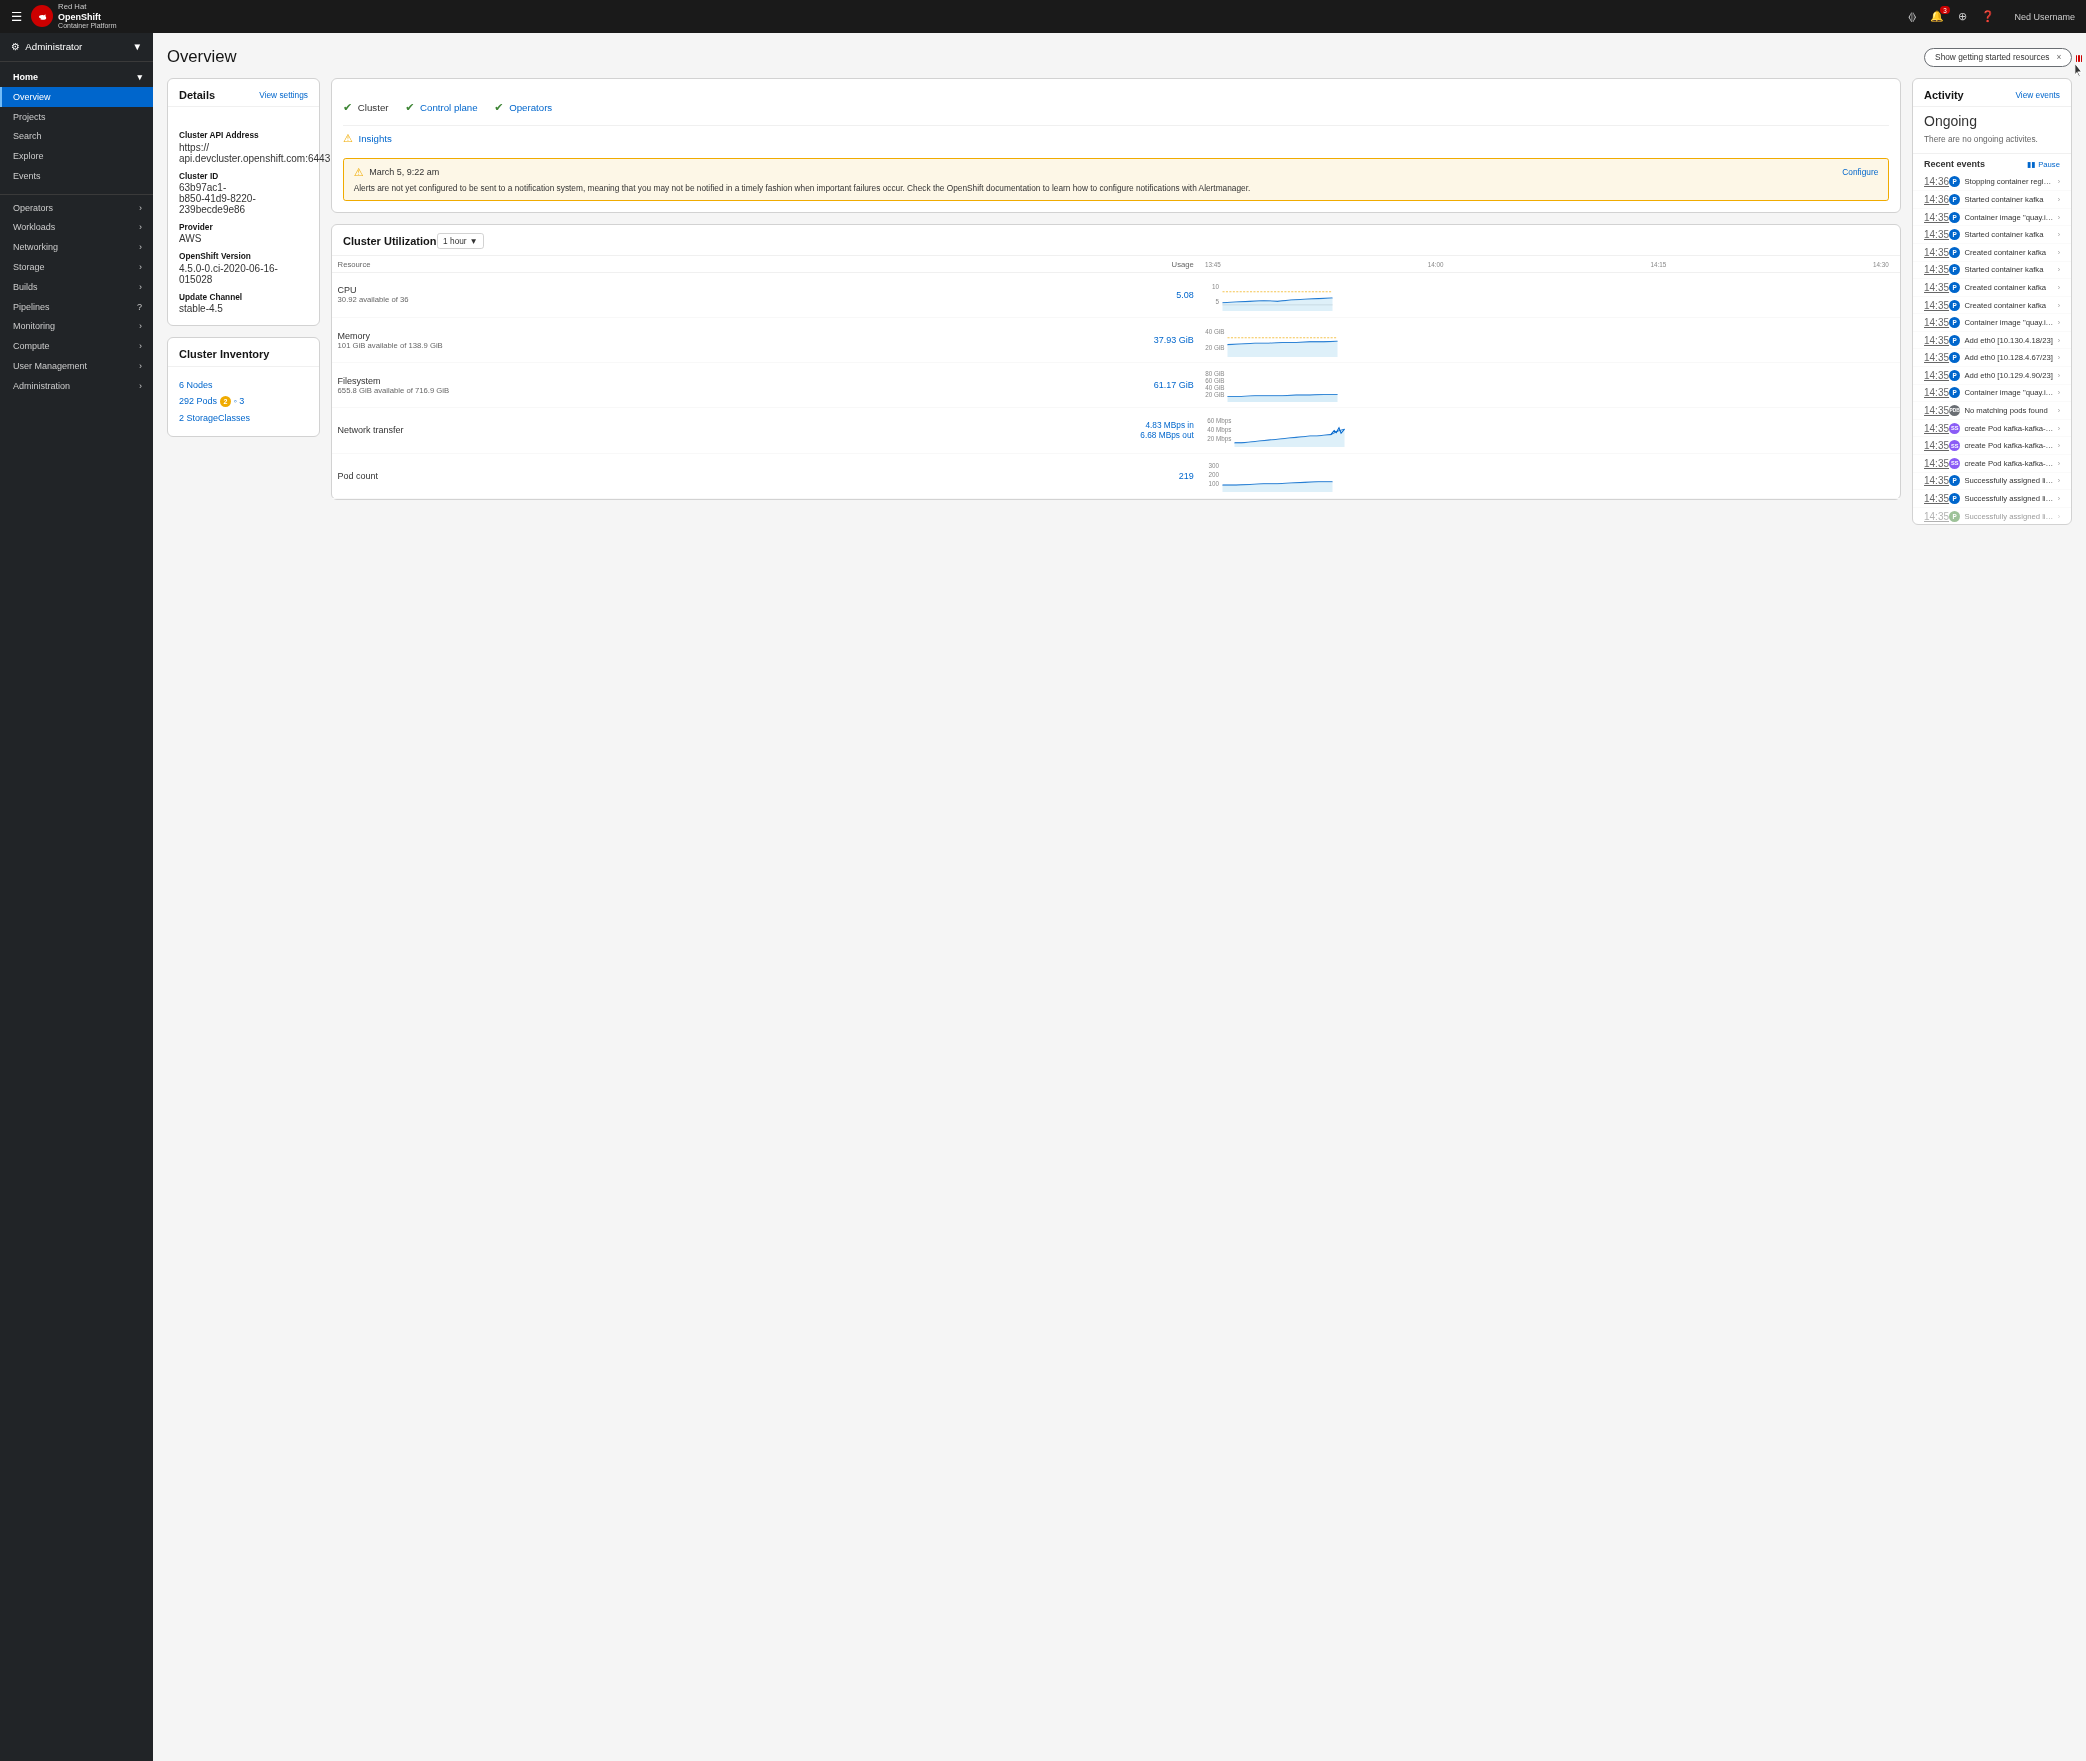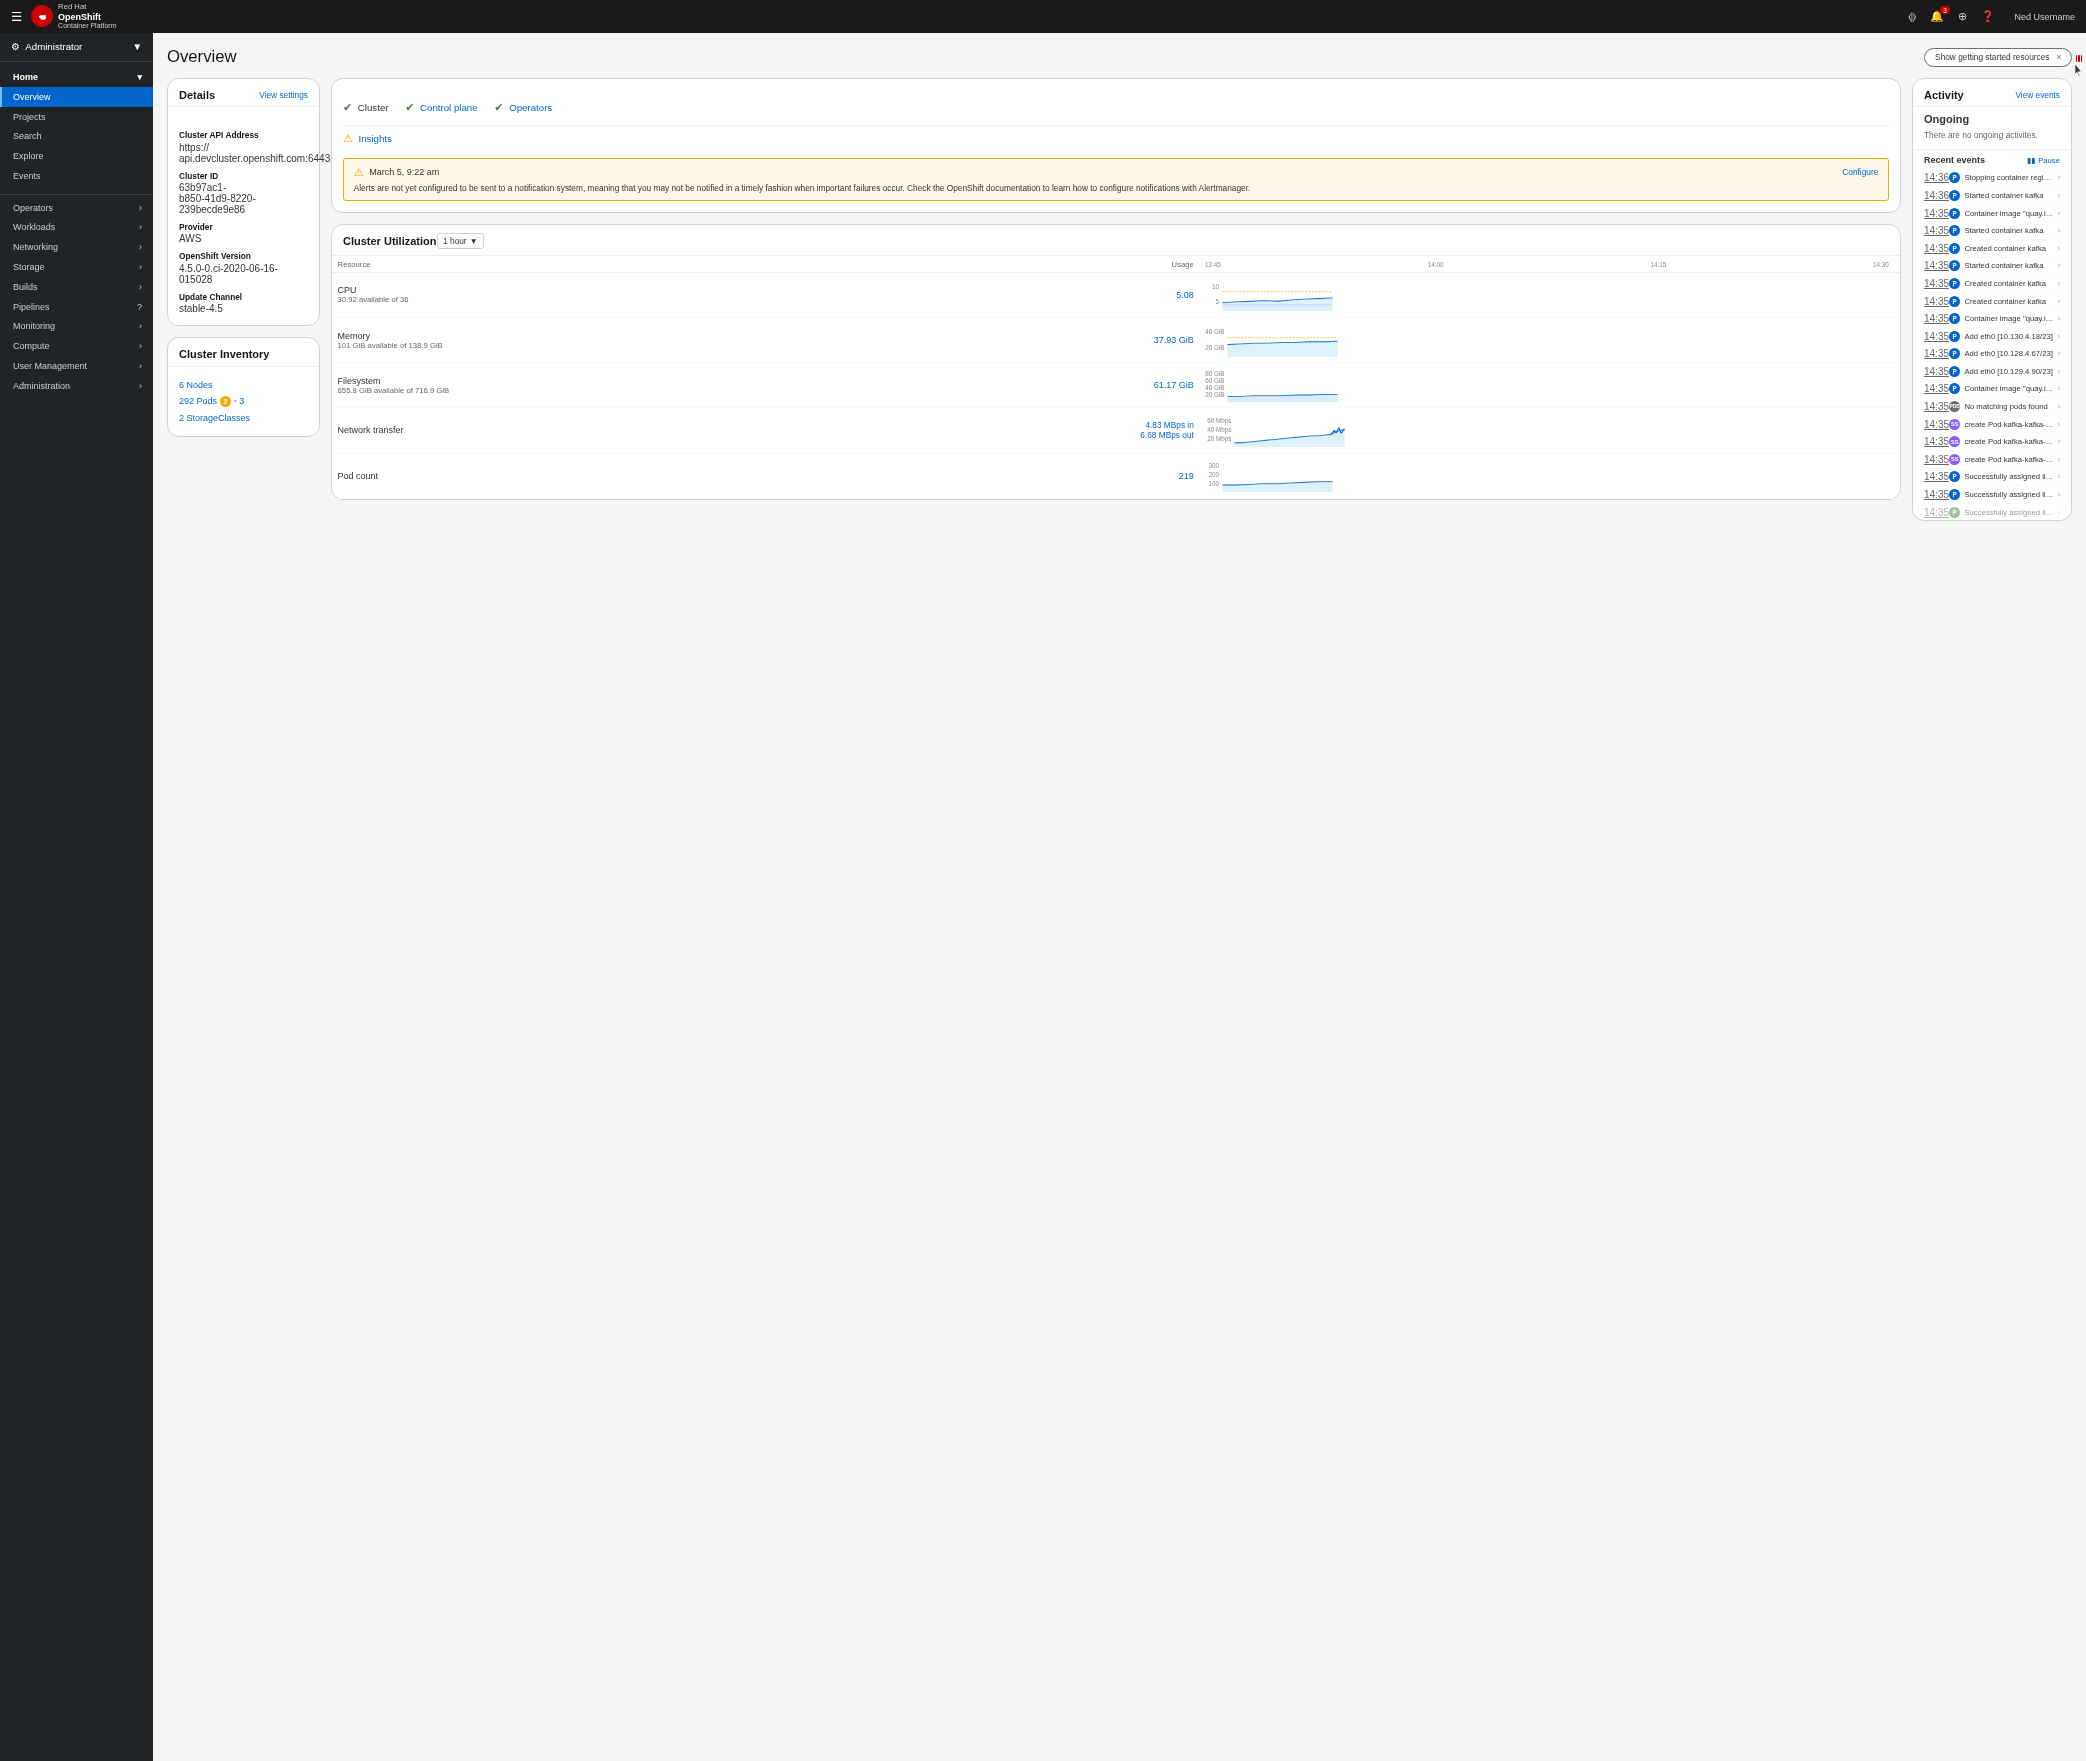--- a/index.html
+++ b/index.html
@@ -41,21 +41,21 @@
     
     .overview-header { display: flex; align-items: center; justify-content: space-between; margin-bottom: 11px; }
     .overview-title { font-size: 16.7px; font-weight: 400; color: #151515; }
     .getting-started-btn { border: 0.7px solid #6a6e73; border-radius: 14px; padding: 3.5px 9.7px; font-size: 8.3px; cursor: pointer; color: #333; background: #fff; display: flex; align-items: center; gap: 4.2px; }
     .getting-started-close { color: #666; cursor: pointer; margin-left: 2.8px; }
 
     
     .content-grid { display: grid; grid-template-columns: 153px 1fr 160px; gap: 11px; }
 
     
-    .panel { background: #fff; border: 0.7px solid #d2d2d2; border-radius: 12px; }
+    .panel { background: #fff; border: 0.7px solid #d2d2d2; border-radius: 6px; }
     .panel-header { display: flex; align-items: center; justify-content: space-between; padding: 9.7px 11px 5.6px; border-bottom: 0.7px solid #f0f0f0; }
     .panel-title { font-size: 11px; font-weight: 600; color: #151515; }
     .panel-link { color: #0066cc; font-size: 8.3px; cursor: pointer; text-decoration: none; }
     .panel-body { padding: 11px; }
 
     
     .detail-label { font-size: 8.3px; font-weight: 600; color: #151515; margin-top: 7px; margin-bottom: 1.4px; }
     .detail-label:first-child { margin-top: 12px; }
     .detail-value { font-size: 10px; color: #333; }
 
@@ -87,21 +87,21 @@
     .util-resource { font-size: 9px; font-weight: 500; }
     .util-sub { font-size: 7.7px; color: #666; }
     .util-usage { color: #0066cc; font-size: 9px; font-weight: 500; text-align: right; }
     .chart-col { width: 125px; }
 
     
     .mini-chart { width: 111px; height: 33px; }
 
     
     .time-labels { display: flex; justify-content: space-between; font-size: 6.3px; color: #888; padding: 0 5.6px 0 0; }
-    .ongoing-title { font-size: 11px; font-weight: 700; color: #333; padding: 5.6px 11px 2.8px; }
+    .ongoing-title { font-size: 14px; font-weight: 400; color: #333; padding: 5.6px 11px 2.8px; }
     .ongoing-empty { font-size: 8.3px; color: #666; padding: 2.8px 11px 8.3px; }
     .recent-header { display: flex; align-items: center; justify-content: space-between; padding: 5.6px 11px 4.2px; border-top: 0.7px solid #f0f0f0; }
     .recent-title { font-size: 9px; font-weight: 600; color: #333; }
     .pause-btn { display: flex; align-items: center; gap: 2.8px; font-size: 7.7px; color: #0066cc; cursor: pointer; }
     .event-row { display: flex; align-items: center; padding: 2.8px 11px; gap: 4.2px; border-bottom: 0.7px solid #fafafa; }
     .event-row:last-child { border-bottom: none; }
     .event-time { font-size: 10px; color: #666; width: 21px; flex-shrink: 0; text-decoration: underline; }
     .event-badge { width: 11px; height: 11px; border-radius: 50%; display: inline-flex; align-items: center; justify-content: center; font-size: 6.3px; font-weight: bold; flex-shrink: 0; }
     .badge-p { background: #0066cc; color: #fff; }
     .badge-pdb { background: #6a6e73; color: #fff; font-size: 4.9px; }

